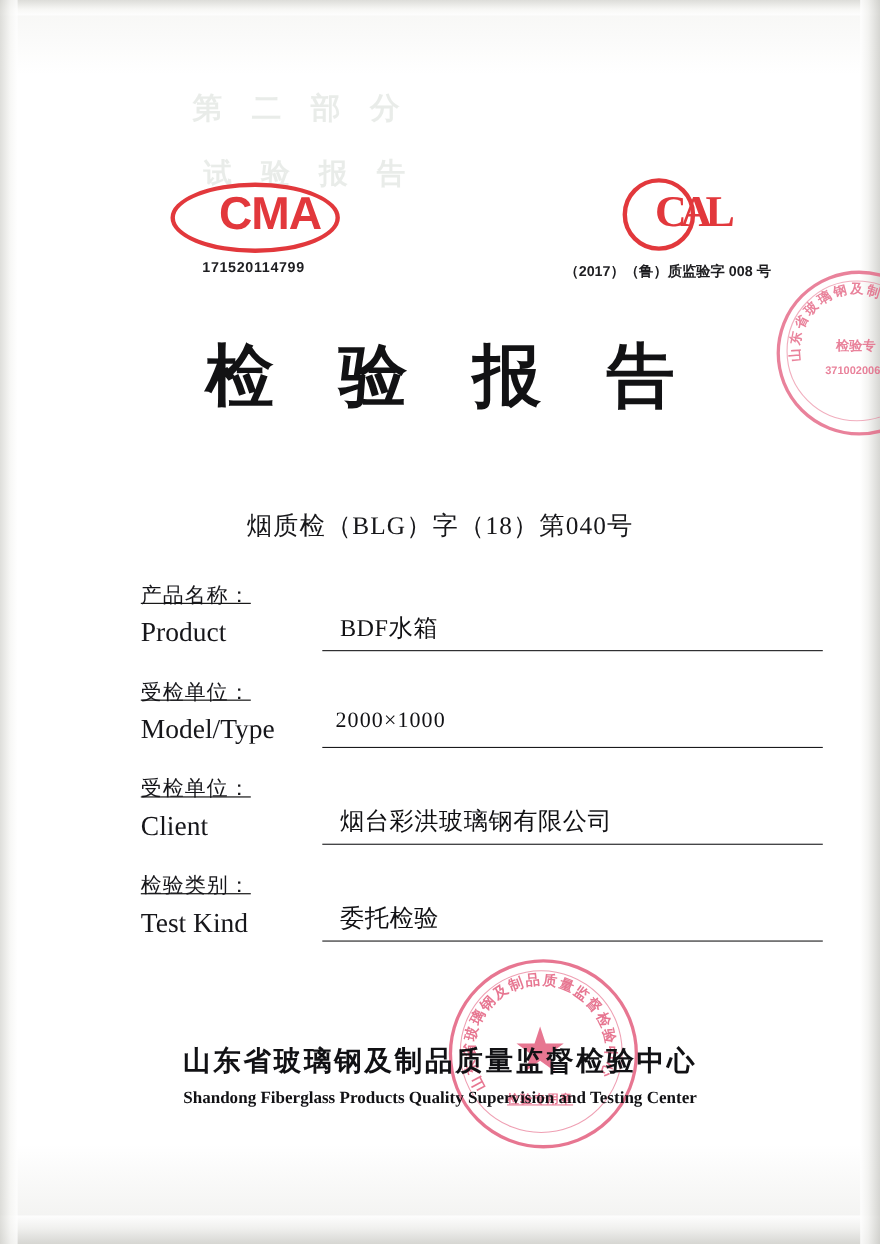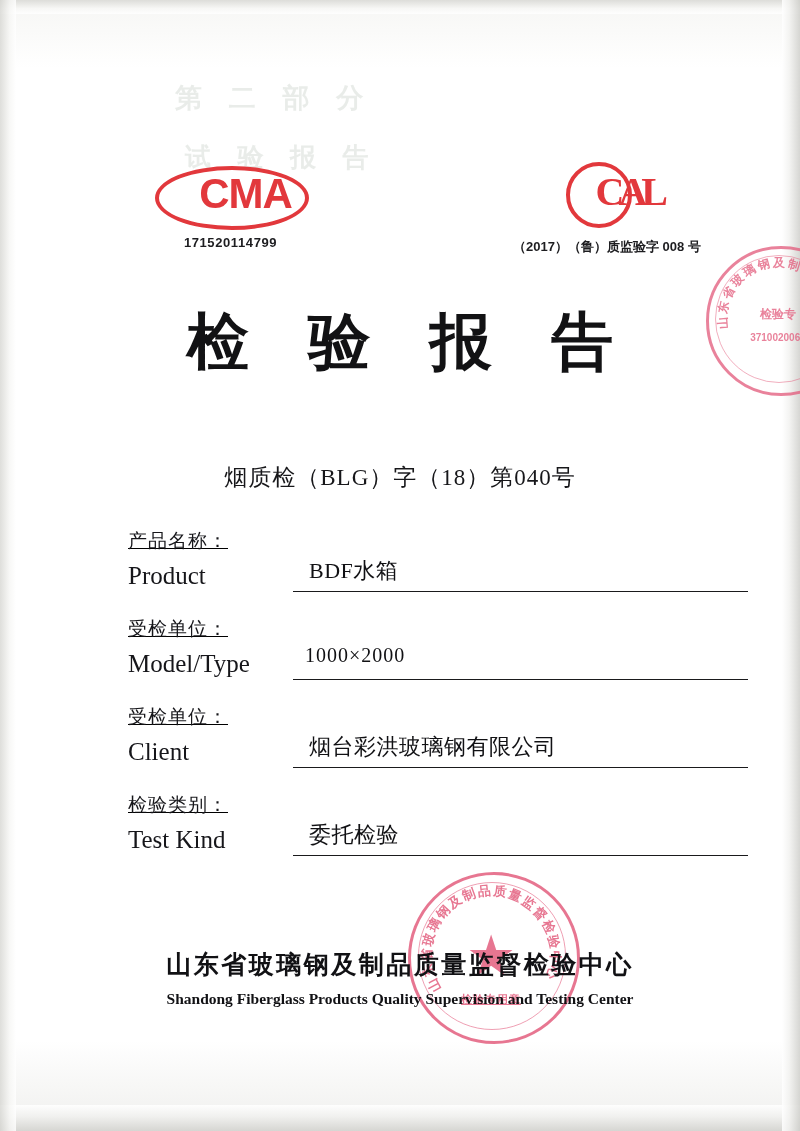--- a/index.html
+++ b/index.html
@@ -395,21 +395,21 @@
 
     <div class="field">
       <div class="label-cn">产品名称：</div>
       <div class="label-en">Product</div>
       <div class="value cn">BDF水箱</div>
     </div>
 
     <div class="field">
       <div class="label-cn">受检单位：</div>
       <div class="label-en">Model/Type</div>
-      <div class="value num">1000×2000</div>
+      <div class="value num">2000×1000</div>
     </div>
 
     <div class="field">
       <div class="label-cn">受检单位：</div>
       <div class="label-en">Client</div>
       <div class="value cn">烟台彩洪玻璃钢有限公司</div>
     </div>
 
     <div class="field">
       <div class="label-cn">检验类别：</div>

